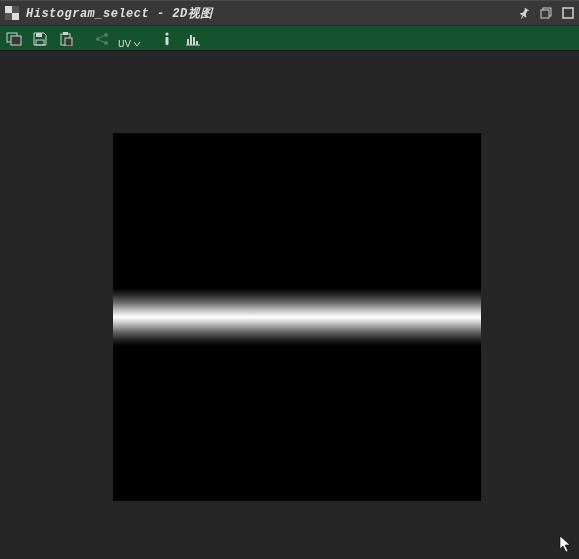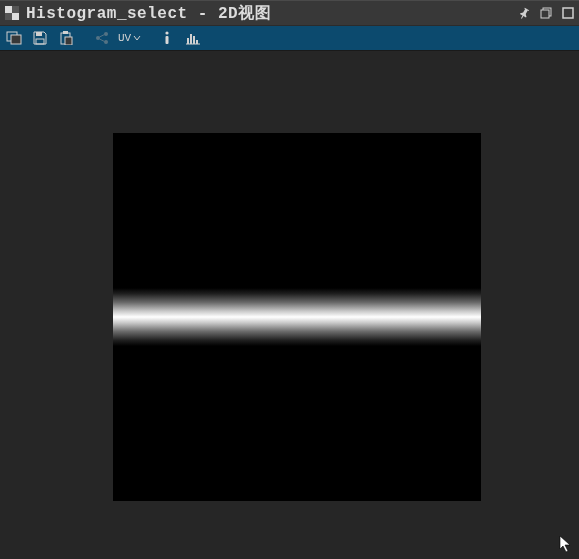--- a/index.html
+++ b/index.html
@@ -5,37 +5,38 @@
   * { margin: 0; padding: 0; box-sizing: border-box; }
   html, body { width: 579px; height: 559px; background: #262626; font-family: "SimSun", "Courier New", monospace; overflow: hidden; user-select: none; }
 
   .titlebar {
     height: 25px;
     background: #383838;
     border-top: 1px solid #4a4a4a;
     display: flex;
     align-items: center;
     color: #ddd;
-    font-size: 16px;
+    font-size: 12px;
+    font-style: italic;
   }
   .titlebar .app-icon {
     width: 20px; height: 20px; margin: 0 4px 0 2px;
     display: flex; align-items: center; justify-content: center;
   }
   .titlebar .title { flex: 1; font-weight: bold; letter-spacing: 0.5px; }
   .titlebar .win-btn { width: 22px; height: 22px; display: flex; align-items: center; justify-content: center; cursor: pointer; }
   .titlebar .win-btn svg { display: block; }
 
   .toolbar {
     height: 26px;
-    background: #0c4a6e;
+    background: #14532d;
     border-top: 1px solid #2b2b2b;
     border-bottom: 1px solid #1a1a1a;
     display: flex;
-    align-items: center;
+    align-items: flex-end;
     padding: 0 2px;
     gap: 2px;
   }
   .tool-btn {
     width: 24px; height: 22px;
     display: flex; align-items: center; justify-content: center;
     cursor: pointer;
     color: #d0d0d0;
   }
   .tool-btn svg { display: block; }

